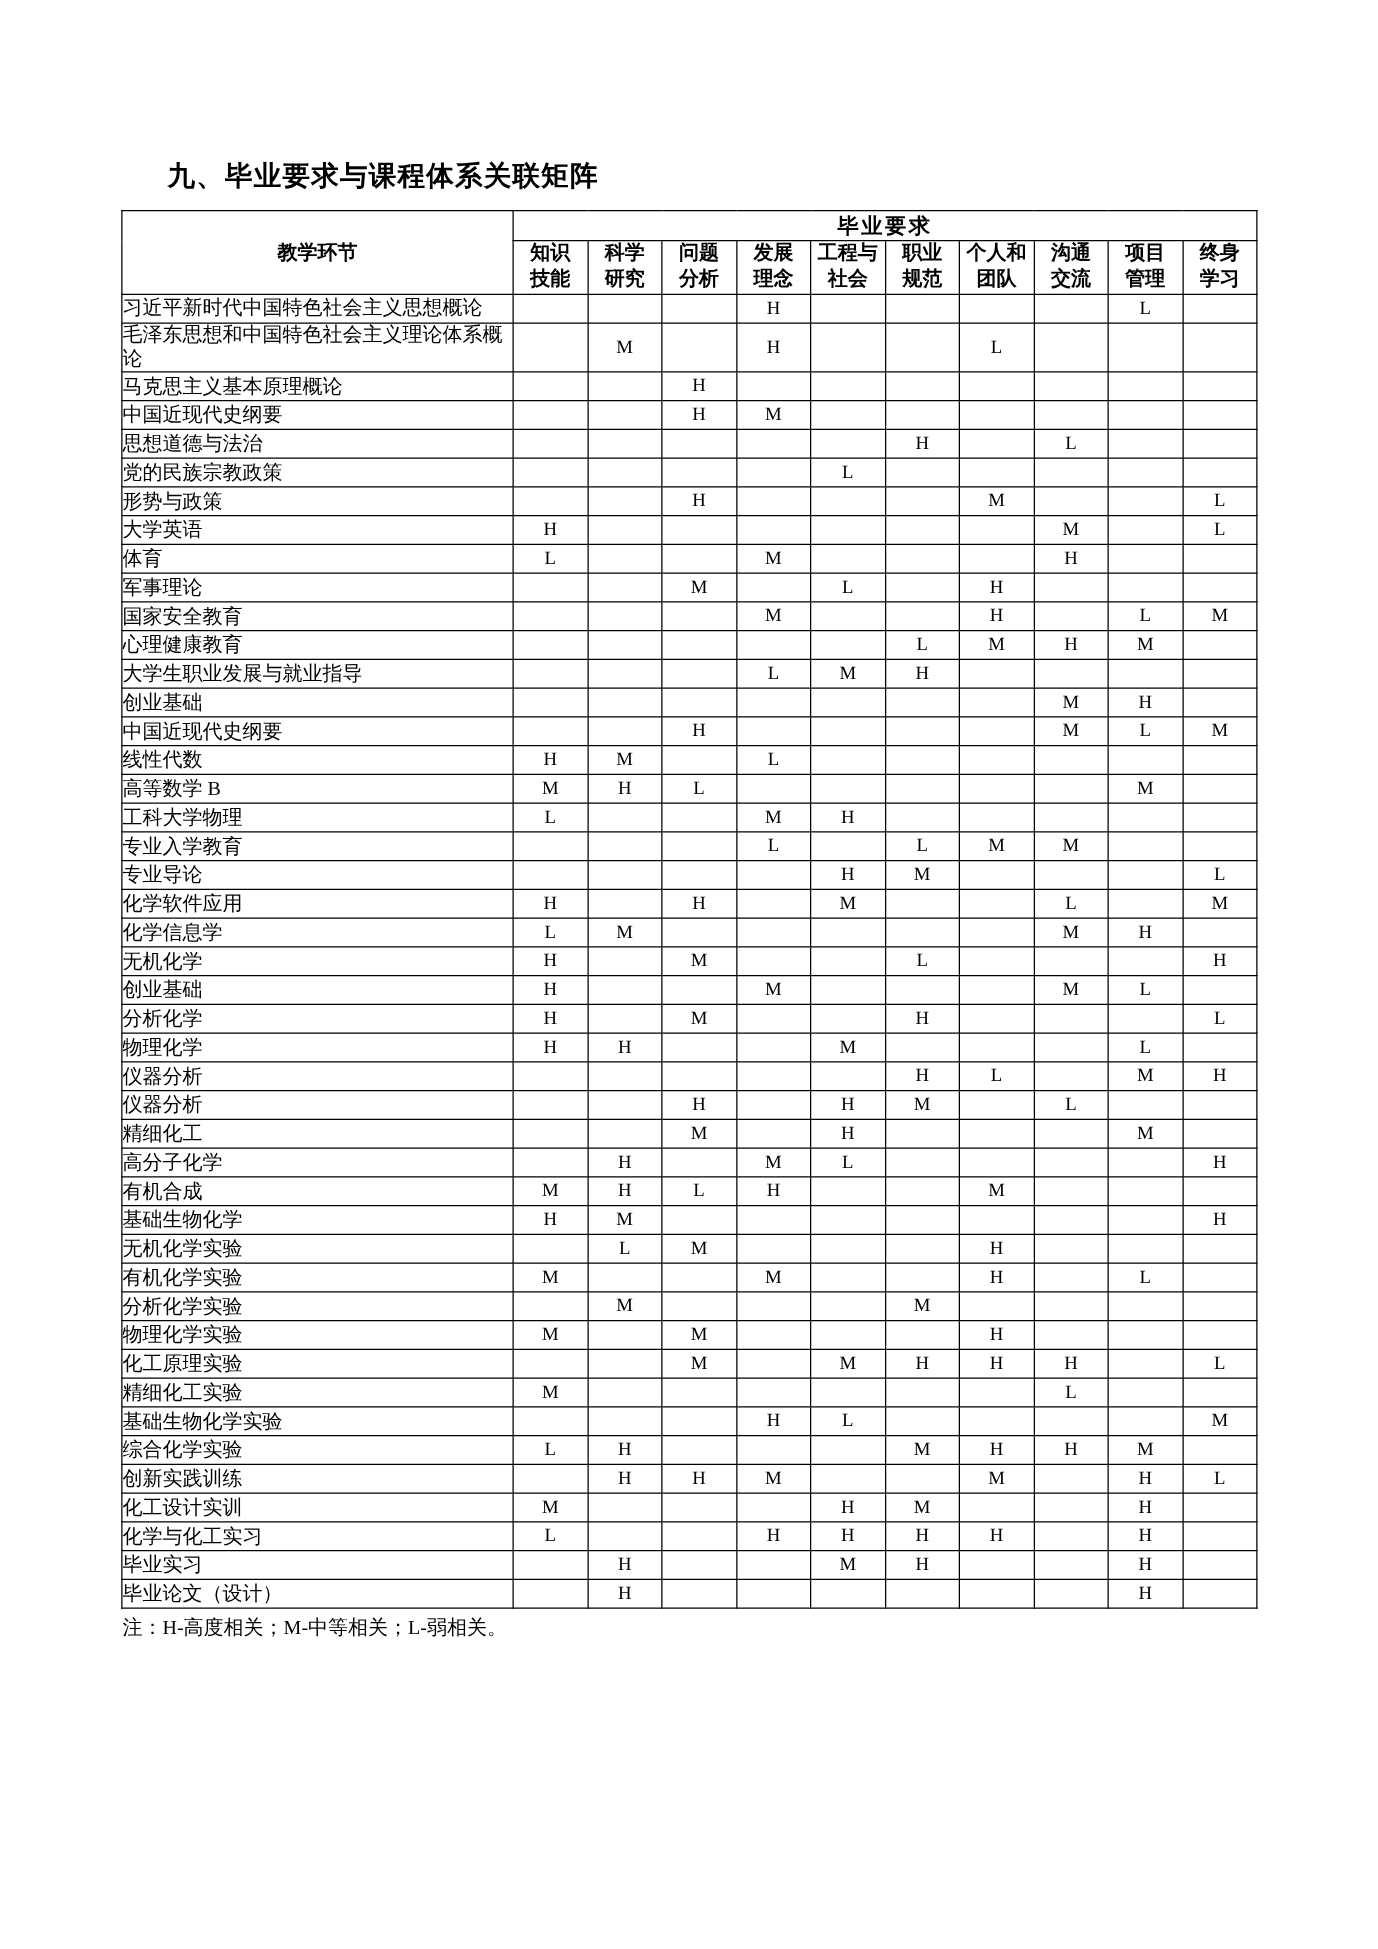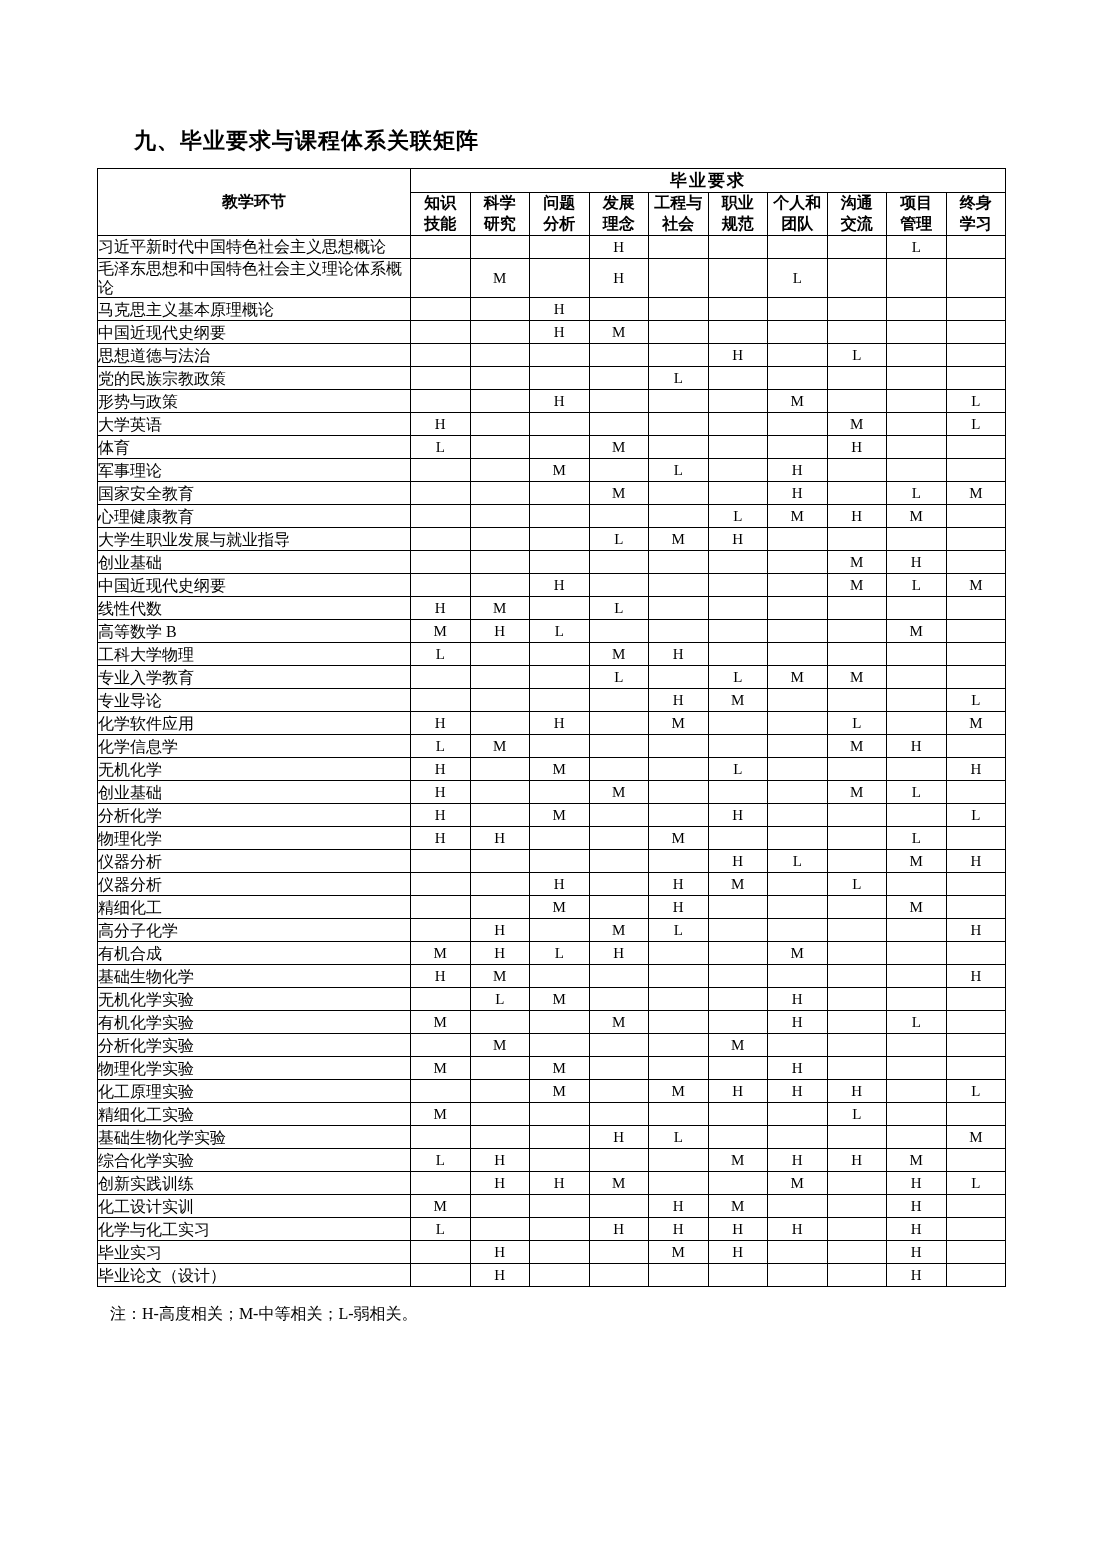--- a/index.html
+++ b/index.html
@@ -40,21 +40,21 @@
   td.course-name {
     text-align: left; font-size: 16px; padding: 0 3px;
     line-height: 1.2; vertical-align: middle;
   }
   td.cell-value {
     text-align: center; font-size: 15px; vertical-align: middle;
     font-family: "Liberation Serif", "DejaVu Serif", serif;
   }
   .note {
     position: absolute; left: 98px; top: 1292px;
-    margin: 12px; font-size: 16px;
+    margin: 0; font-size: 16px;
   }
 </style>
 </head>
 <body>
 
 <div class="page">
   <h1 class="title">九、毕业要求与课程体系关联矩阵</h1>
 
   <table class="matrix">
     <colgroup>

